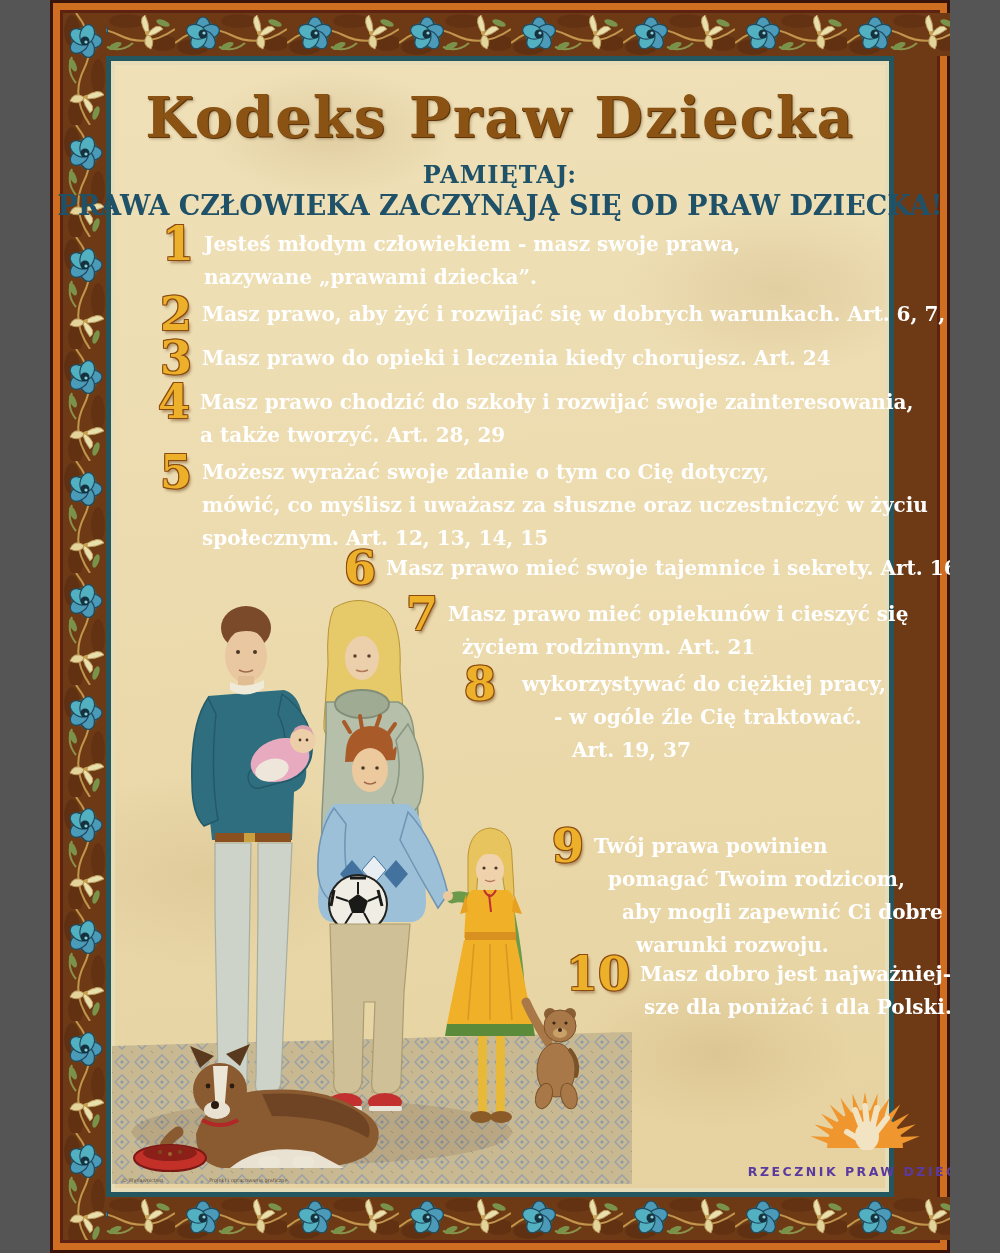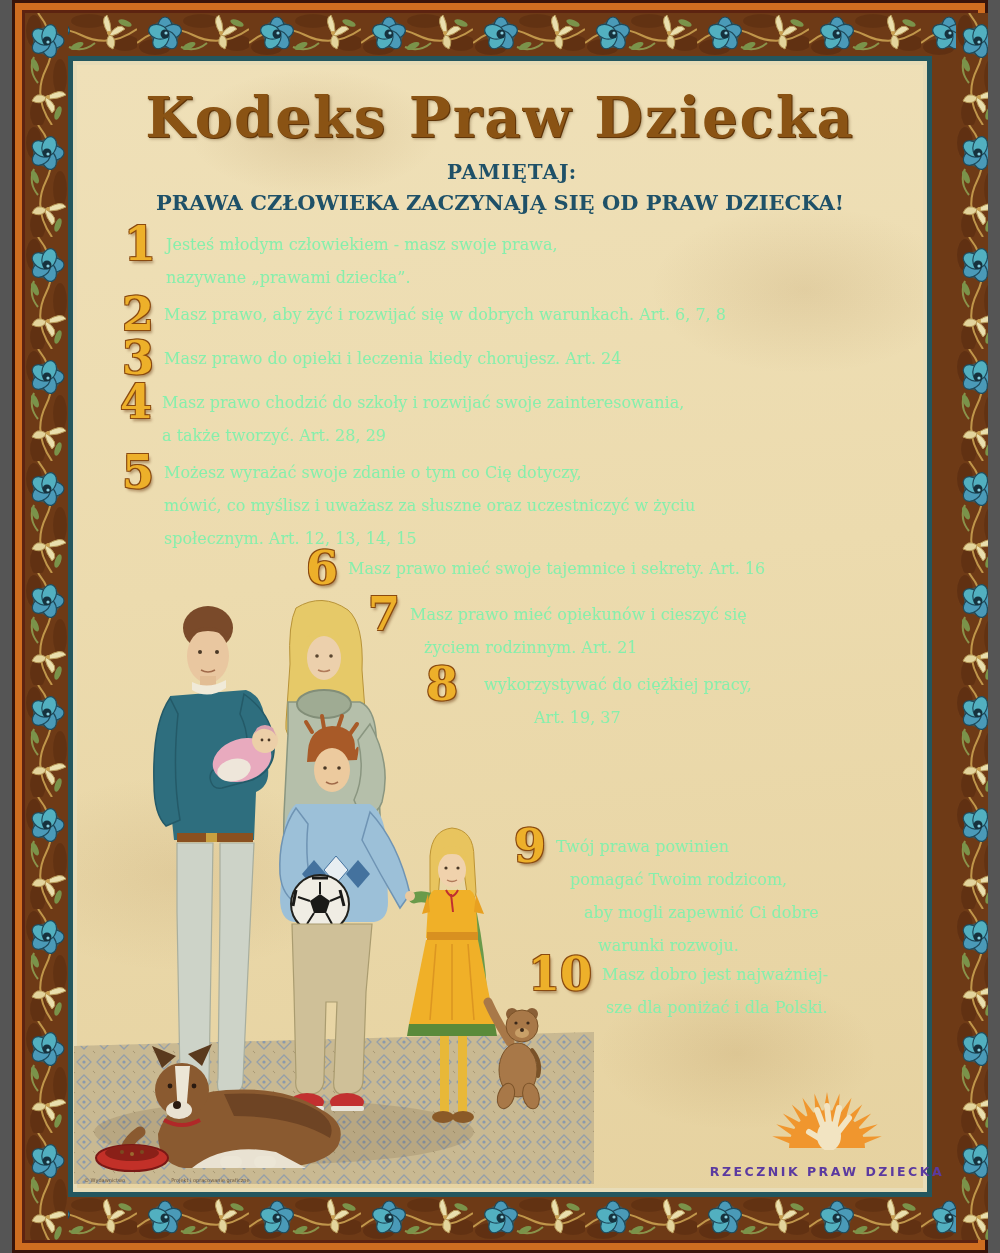--- a/index.html
+++ b/index.html
@@ -1,17 +1,17 @@
 <!DOCTYPE html>
 <html><head>
 <meta charset="utf-8">
 <style>
   html,body{margin:0;padding:0;background:#555;}
   .poster{
-    position:relative;width:976px;height:1253px;margin:0 auto;
+    position:relative;width:900px;height:1253px;margin:0 auto;
     background:#38140a;overflow:hidden;
     font-family:"DejaVu Serif", serif;
   }
   .layer{position:absolute;}
   .frame-orange{inset:3px;background:#cf6d20;}
   .frame-maroon{inset:10px;background:#5d2310;}
   .frame-floral{inset:13px;background:#6e3a16;}
   .frame-blue{inset:56px;background:#23565e;}
   .frame-cream{inset:61px;background:#e7dcb8;}
   .parchment{
@@ -23,37 +23,37 @@
       radial-gradient(ellipse 200px 110px at 78% 88%, rgba(140,95,35,.12), transparent 70%),
       linear-gradient(175deg,#efe0b8 0%,#ecdbae 45%,#e6d2a0 100%);
   }
   .border-strip{position:absolute;display:block;}
   .title{
     position:absolute;left:0;top:84px;width:100%;text-align:center;
     font-size:56px;font-weight:bold;color:#8a5314;letter-spacing:2px;
     text-shadow:1px 1px 0 #5f3408, 2px 2px 3px rgba(70,40,5,.35);
   }
   .remember{
-    position:absolute;left:12px;top:160px;width:100%;text-align:center;
-    font-size:20px;font-weight:bold;color:#1f5168;letter-spacing:1px;
+    position:absolute;left:0;top:160px;width:100%;text-align:center;
+    font-size:24px;font-weight:bold;color:#1f5168;letter-spacing:1px;
   }
   .slogan{
     position:absolute;left:0;top:190px;width:100%;text-align:center;
-    font-size:21px;font-weight:bold;color:#1f5168;
+    font-size:27px;font-weight:bold;color:#1f5168;
   }
   .item{position:absolute;display:flex;align-items:flex-start;}
   .num{
     font-size:46px;line-height:40px;font-weight:bold;margin:-4px 10px 0 0;
     color:#edb02a;
     text-shadow:-1px -1px 0 #8a4a10, 1px -1px 0 #8a4a10, -1px 1px 0 #8a4a10,
                  1px 1px 0 #8a4a10, 2px 3px 3px rgba(90,40,0,.45);
     font-family:"DejaVu Serif", serif;
   }
   .ln{
-    font-size:16px;line-height:33px;font-weight:normal;color:#86efac;
+    font-size:20px;line-height:33px;font-weight:bold;color:#ffffff;
     white-space:nowrap;
   }
   .logo-caption{
     position:absolute;left:690px;top:1148px;width:250px;text-align:center;
     font-family:"DejaVu Sans", sans-serif;font-weight:bold;
     font-size:12.5px;letter-spacing:2.5px;color:#5b3aa0;margin-top:16px;
   }
   .fine-print{
     position:absolute;left:72px;top:1177px;width:620px;display:flex;gap:46px;
     font-family:"DejaVu Sans", sans-serif;font-size:5px;color:#5a4630;opacity:.85;
@@ -337,20 +337,21 @@
     <div>
       <div class="ln">Masz prawo mieć opiekunów i cieszyć się</div>
       <div class="ln" style="margin-left:14px">życiem rodzinnym. Art. 21</div>
     </div>
   </div>
 
   <div class="item" style="left:414px;top:668px">
     <span class="num">8</span>
     <div>
       <div class="ln" style="margin-left:16px">wykorzystywać do ciężkiej pracy,</div>
+      <div class="ln" style="margin-left:48px">- w ogóle źle Cię traktować.</div>
       <div class="ln" style="margin-left:66px">Art. 19, 37</div>
     </div>
   </div>
 
   <div class="item" style="left:502px;top:830px">
     <span class="num">9</span>
     <div>
       <div class="ln">Twój prawa powinien</div>
       <div class="ln" style="margin-left:14px">pomagać Twoim rodzicom,</div>
       <div class="ln" style="margin-left:28px">aby mogli zapewnić Ci dobre</div>

